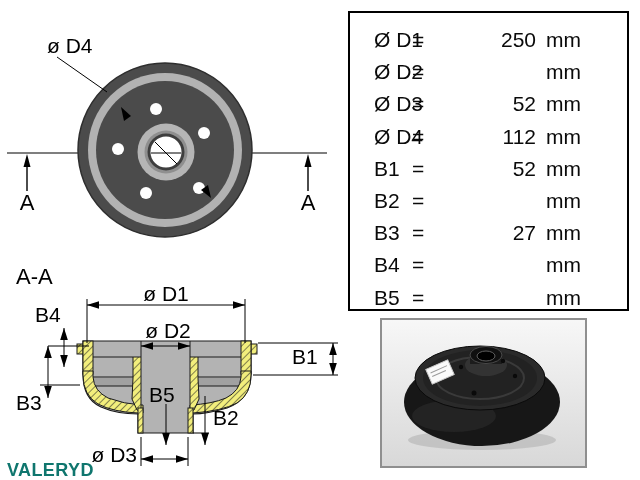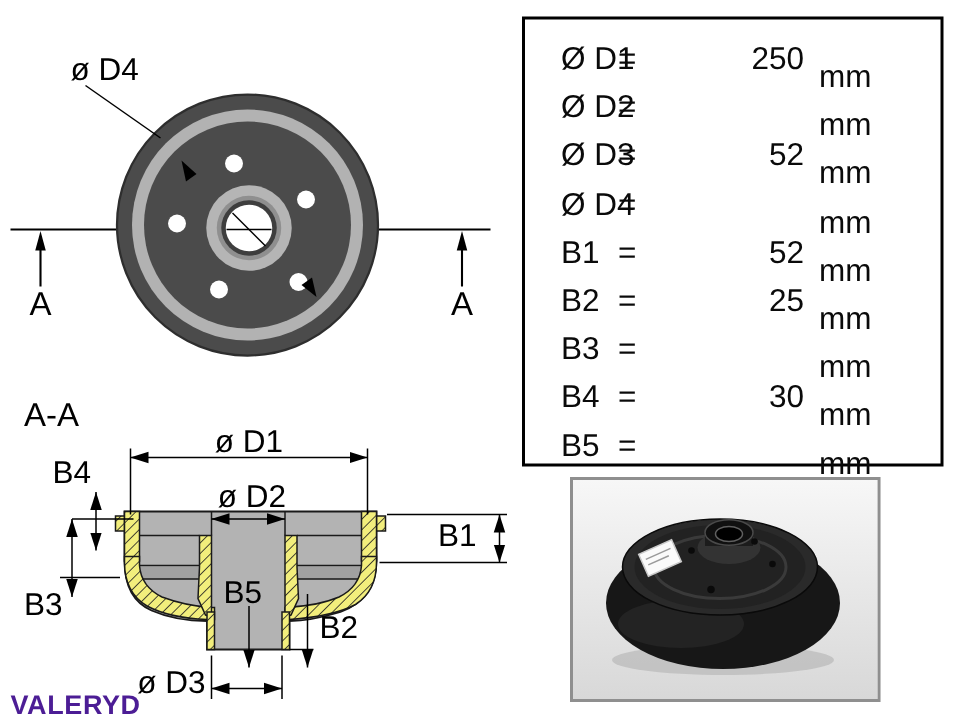--- a/index.html
+++ b/index.html
@@ -7,21 +7,21 @@
          font-family:"Liberation Sans",sans-serif;}
   svg text{font-family:"Liberation Sans",sans-serif;fill:#000;}
   #drawing-svg{position:absolute;left:0;top:0;}
   
   #dim-table{position:absolute;left:348px;top:11px;width:281px;height:300px;
              border:2px solid #000;box-sizing:border-box;padding-top:15px;}
   .trow{position:relative;height:32.2px;font-size:21px;color:#0a0a0a;}
   .trow .tname{position:absolute;left:24px;top:0;}
   .trow .teq{position:absolute;left:62px;top:0;}
   .trow .tval{position:absolute;left:90px;width:96px;top:0;text-align:right;}
-  .trow .tunit{position:absolute;left:196px;top:0;margin-top:12px;}
+  .trow .tunit{position:absolute;left:196px;top:0;}
   
   #photo-box{position:absolute;left:380px;top:318px;width:207px;height:150px;
              border:2px solid #8f8f8f;box-sizing:border-box;background:#ededed;}
   
   #brand-logo{position:absolute;left:7px;top:460px;font-size:18px;font-weight:700;
               letter-spacing:0.4px;color:#1b5ea8;}
 </style>
 </head>
 <body>
 
@@ -168,43 +168,43 @@
     </div>
       <div class="trow">
       <span class="tname">Ø D3</span>
       <span class="teq">=</span>
       <span class="tval">52</span>
       <span class="tunit">mm</span>
     </div>
       <div class="trow">
       <span class="tname">Ø D4</span>
       <span class="teq">=</span>
+      <span class="tval">112</span>
       <span class="tunit">mm</span>
     </div>
       <div class="trow">
       <span class="tname">B1</span>
       <span class="teq">=</span>
       <span class="tval">52</span>
       <span class="tunit">mm</span>
     </div>
       <div class="trow">
       <span class="tname">B2</span>
       <span class="teq">=</span>
-      <span class="tval">25</span>
       <span class="tunit">mm</span>
     </div>
       <div class="trow">
       <span class="tname">B3</span>
       <span class="teq">=</span>
+      <span class="tval">27</span>
       <span class="tunit">mm</span>
     </div>
       <div class="trow">
       <span class="tname">B4</span>
       <span class="teq">=</span>
-      <span class="tval">30</span>
       <span class="tunit">mm</span>
     </div>
       <div class="trow">
       <span class="tname">B5</span>
       <span class="teq">=</span>
       <span class="tunit">mm</span>
     </div>
     </div>
 
   <div id="photo-box">
@@ -231,15 +231,15 @@
       <circle cx="133" cy="56" r="2.2" fill="#0a0a0a"></circle>
       <circle cx="92" cy="73" r="2.5" fill="#0a0a0a"></circle>
       <g transform="rotate(-24 58 52)">
         <rect x="46" y="44" width="24" height="16" fill="#fafafa" stroke="#c9c9c9"></rect>
         <line x1="49" y1="49" x2="67" y2="49" stroke="#9a9a9a"></line>
         <line x1="49" y1="53" x2="64" y2="53" stroke="#9a9a9a"></line>
       </g>
     </svg>
   </div>
 
-  <div id="brand-logo" style="color: #4c1d95;">VALERYD</div>
+  <div id="brand-logo" style="color: #0f766e;">VALERYD</div>
 
 </div>
 
 </body></html>

